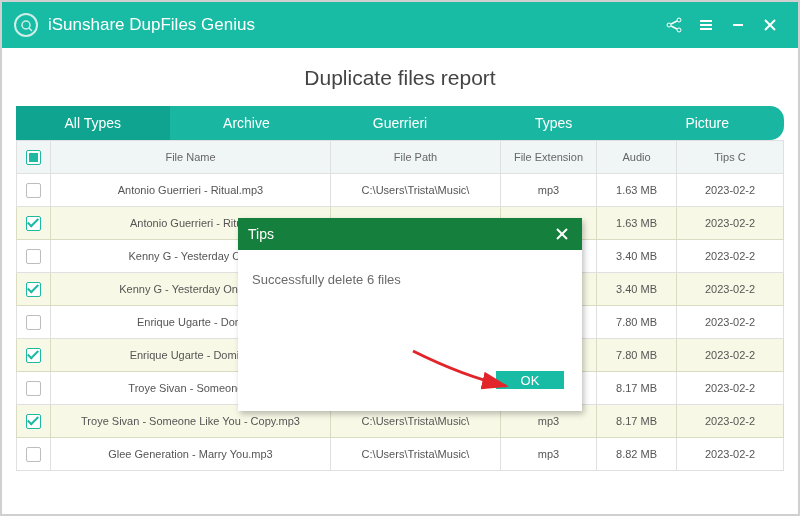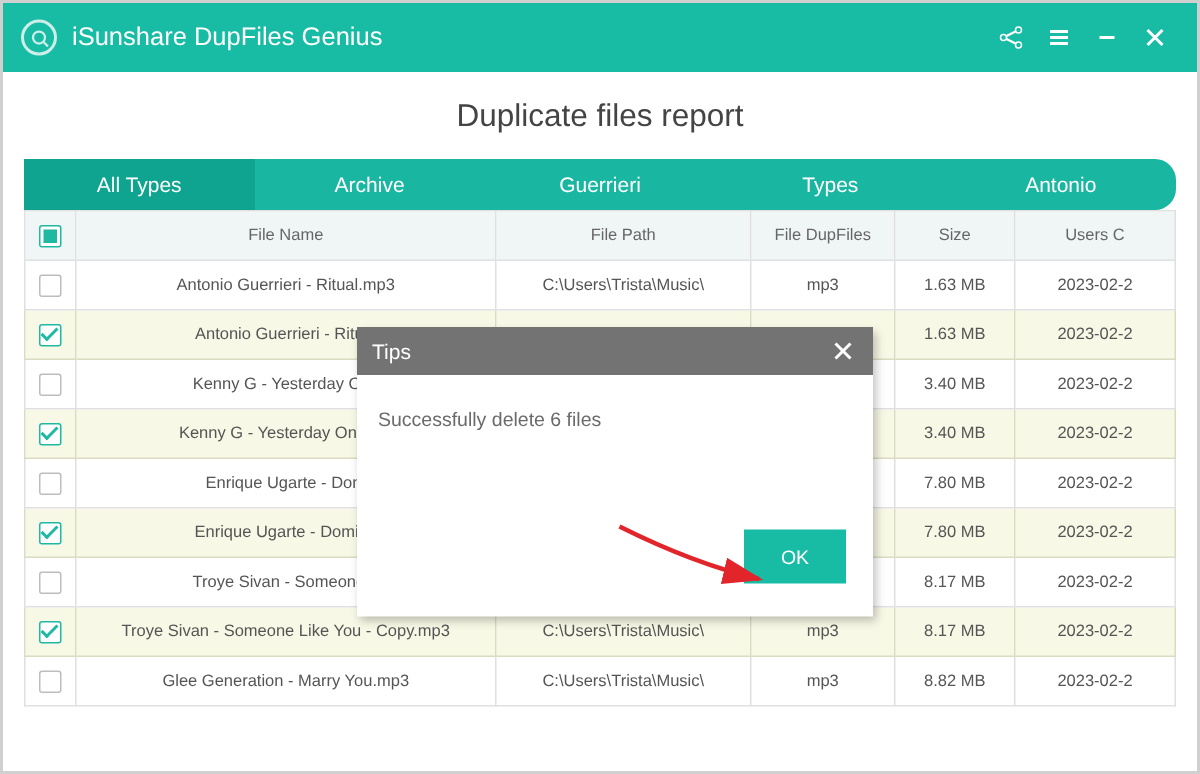--- a/index.html
+++ b/index.html
@@ -28,26 +28,26 @@
   .col-date { width: auto; }
   tbody tr.checked { background: #f8f8e6; }
   tbody tr.checked td { border-color: #d9dcc0; }
   .cb { width:15px; height:15px; border:1.5px solid #1fb9a3; border-radius:2px; margin:0 auto; position:relative; background:#fff; cursor:pointer;}
   .cb.header { border-color:#1fb9a3; }
   .cb.header::after{ content:""; position:absolute; inset:2px; background:#1fb9a3;}
   .cb.checked::after{ content:""; position:absolute; left:3px; top:-1px; width:4px; height:9px; border:solid #1fb9a3; border-width:0 2px 2px 0; transform:rotate(45deg);}
   .cb.unchecked { border-color:#bdbdbd; }
   
   .modal { position:absolute; left:236px; top:216px; width:344px; height:193px; background:#fff; box-shadow: 2px 3px 6px rgba(0,0,0,0.25); }
-  .modal-head { height:32px; background:#737373; color:#fff; display:flex; align-items:center; padding:16px 10px; font-size:14px;}
+  .modal-head { height:32px; background:#15803d; color:#fff; display:flex; align-items:center; padding:16px 10px; font-size:14px;}
   .modal-head .spacer{flex:1;}
   .modal-close{ width:20px; height:20px; cursor:pointer; display:flex; align-items:center; justify-content:center;}
   .modal-body { padding: 22px 14px; font-size:13px; color:#6a6a6a; }
   .modal-foot { position:absolute; bottom:22px; right:18px; }
-  .ok-btn { width:68px; height:36px; background:#18bca4; color:#fff; border:none; font-size:13px; cursor:pointer;}
+  .ok-btn { width:68px; height:18px; background:#18bca4; color:#fff; border:none; font-size:13px; cursor:pointer;}
   
   .arrow { position:absolute; left:406px; top:344px; pointer-events:none; }
 </style>
 </head>
 <body>
 
 <div class="window">
 
   <div class="titlebar">
     <div class="logo">
@@ -87,43 +87,43 @@
     </div>
   </div>
 
   <div class="header-title">Duplicate files report</div>
 
   <div class="tabs">
     <div class="tab active">All Types</div>
     <div class="tab">Archive</div>
     <div class="tab">Guerrieri</div>
     <div class="tab">Types</div>
-    <div class="tab">Antonio</div>
+    <div class="tab">Picture</div>
   </div>
 
   <div class="table-wrap">
     <table>
       <colgroup>
         <col class="col-cb">
           <col class="col-name">
           <col class="col-path">
           <col class="col-ext">
           <col class="col-size">
           <col class="col-date">
       </colgroup>
       <thead>
         <tr>
           <th>
               <div class="cb header"></div>
             </th>
           <th>File Name</th>
           <th>File Path</th>
-          <th>File DupFiles</th>
-          <th>Size</th>
-          <th>Users C</th>
+          <th>File Extension</th>
+          <th>Audio</th>
+          <th>Tips C</th>
         </tr>
       </thead>
       <tbody id="tbody">
           <tr class="">
             <td>
               <div class="cb unchecked"></div>
             </td>
             <td>Antonio Guerrieri - Ritual.mp3</td>
             <td>C:\Users\Trista\Music\</td>
             <td>mp3</td>

